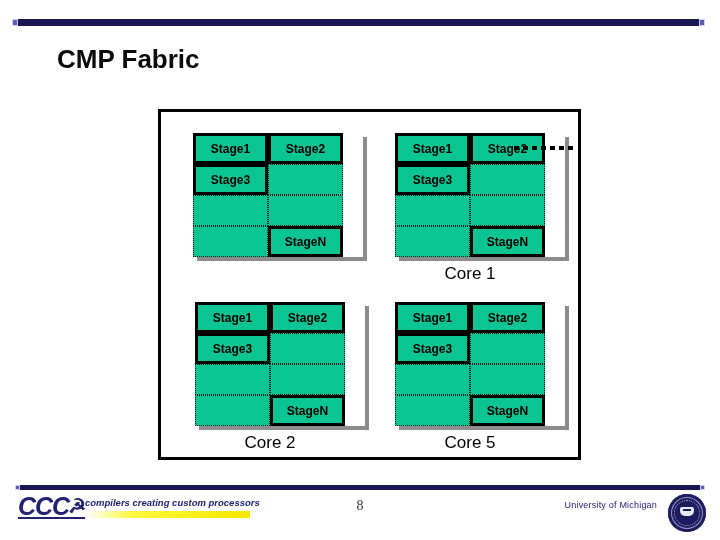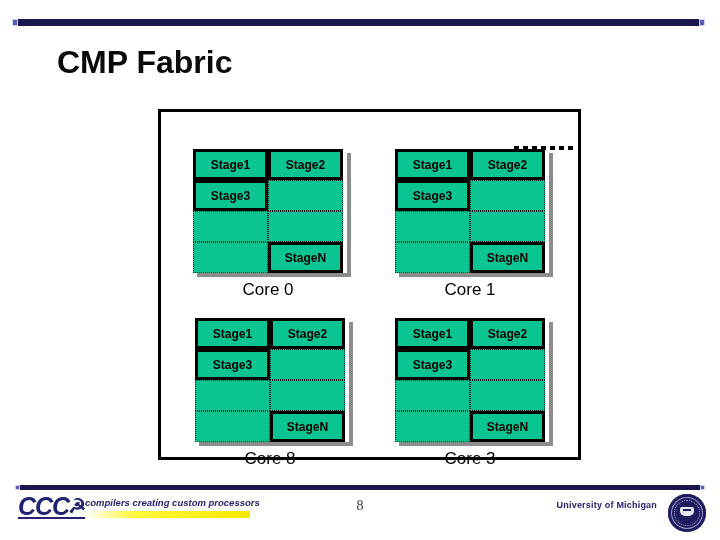--- a/index.html
+++ b/index.html
@@ -4,31 +4,31 @@
 <style>
   html,body{margin:0;padding:0;width:720px;height:540px;background:#fff;overflow:hidden;
     font-family:"Liberation Sans",sans-serif;-webkit-font-smoothing:antialiased;}
   .abs{position:absolute;}
 
   
   .rule-bar{position:absolute;background:#1a164f;}
   .bar-cap{position:absolute;background:#5d5bb0;border:1px solid #c9d6ef;box-sizing:border-box;}
 
   
-  .slide-title{position:absolute;left:57px;top:44px;font-size:32px;font-weight:bold;
+  .slide-title{position:absolute;left:57px;top:44px;font-size:26px;font-weight:bold;
     color:#0a0a0a;letter-spacing:0px;}
 
   
   .diagram-frame{position:absolute;left:158px;top:109px;width:417px;height:345px;
     border:3px solid #000;background:#fff;}
 
   
   .core-block{position:absolute;width:150px;}
   .core-grid{display:grid;grid-template-columns:75px 75px;grid-template-rows:31px 31px 31px 31px;
-    width:154px;box-shadow:4px 4px 0 #8c8c8c;margin-top:16px;}
+    width:170px;box-shadow:4px 4px 0 #8c8c8c;}
   .cell{box-sizing:border-box;background:#0ac491;border:1px dotted #1c1c1c;
     display:flex;align-items:center;justify-content:center;
     font-size:12px;font-weight:bold;color:#000;}
   .cell.labeled{border:3px solid #000;}
   .core0{left:193px;top:133px;}
   .core1{left:395px;top:133px;}
   .core2{left:195px;top:302px;}
   .core3{left:395px;top:302px;}
   .core-label{margin-top:7px;text-align:center;font-size:17px;color:#000;font-weight:normal;}
 
@@ -40,21 +40,21 @@
   .footer-logo{position:absolute;left:18px;top:492px;color:#232270;font-style:italic;
     font-weight:bold;font-size:25px;letter-spacing:-1px;text-decoration:underline;}
   .footer-logo .sickle{font-size:20px;font-style:normal;position:relative;top:-2px;left:-1px;}
   .footer-tagline{position:absolute;left:85px;top:497px;color:#232270;font-style:italic;
     font-weight:bold;font-size:9.5px;text-align:right;}
   .yellow-bar{position:absolute;left:85px;top:511px;width:165px;height:7px;
     background:linear-gradient(90deg,#ffffff 0%,#fff83a 30%,#f5e800 100%);}
   .page-number{position:absolute;left:348px;top:498px;width:24px;text-align:center;
     font-family:"Liberation Serif",serif;font-size:14px;color:#3a3a3a;}
   .affiliation{position:absolute;right:63px;top:500px;text-align:left;color:#232270;
-    font-size:9px;font-weight:bold;line-height:10px;letter-spacing:0.2px;}
+    font-size:9px;font-weight:normal;line-height:10px;letter-spacing:0.2px;}
   .um-seal{position:absolute;left:668px;top:494px;width:38px;height:38px;border-radius:50%;
     background:#1e1b5e;box-shadow:inset 0 0 0 3px #1e1b5e,inset 0 0 0 4px #9a9ac8;}
   .um-seal .inner{position:absolute;left:6px;top:6px;width:26px;height:26px;border-radius:50%;
     border:1px dotted #aeaed6;box-sizing:border-box;}
   .um-seal .lamp{position:absolute;left:12px;top:13px;width:14px;height:9px;background:#e8e8f4;
     border-radius:2px 2px 5px 5px;}
   .um-seal .lamp:after{content:"";position:absolute;left:3px;top:2px;width:8px;height:2px;background:#1e1b5e;}
 </style>
 </head>
 <body>
@@ -73,21 +73,20 @@
   <div class="core-grid">
     <div class="cell labeled">Stage1</div>
     <div class="cell labeled">Stage2</div>
     <div class="cell labeled">Stage3</div>
     <div class="cell"></div>
     <div class="cell"></div>
     <div class="cell"></div>
     <div class="cell"></div>
     <div class="cell labeled">StageN</div>
   </div>
-  <div class="core-label">Core 0</div>
 </div>
 
 <div class="core-block core1 abs">
   <div class="core-grid">
     <div class="cell labeled">Stage1</div>
     <div class="cell labeled">Stage2</div>
     <div class="cell labeled">Stage3</div>
     <div class="cell"></div>
     <div class="cell"></div>
     <div class="cell"></div>
@@ -101,35 +100,35 @@
   <div class="core-grid">
     <div class="cell labeled">Stage1</div>
     <div class="cell labeled">Stage2</div>
     <div class="cell labeled">Stage3</div>
     <div class="cell"></div>
     <div class="cell"></div>
     <div class="cell"></div>
     <div class="cell"></div>
     <div class="cell labeled">StageN</div>
   </div>
-  <div class="core-label">Core 8</div>
+  <div class="core-label">Core 2</div>
 </div>
 
 <div class="core-block core3 abs">
   <div class="core-grid">
     <div class="cell labeled">Stage1</div>
     <div class="cell labeled">Stage2</div>
     <div class="cell labeled">Stage3</div>
     <div class="cell"></div>
     <div class="cell"></div>
     <div class="cell"></div>
     <div class="cell"></div>
     <div class="cell labeled">StageN</div>
   </div>
-  <div class="core-label">Core 3</div>
+  <div class="core-label">Core 5</div>
 </div>
 
 <div class="rule-bar" style="left:17px;top:485px;width:686px;height:5px;"></div>
 <div class="bar-cap" style="left:15px;top:485px;width:5px;height:5px;"></div>
 <div class="bar-cap" style="left:700px;top:485px;width:5px;height:5px;"></div>
 
 <div class="footer-logo">
   <span>CCC</span><span class="sickle">☭</span>
 </div>
 <div class="footer-tagline">compilers creating custom processors</div>

